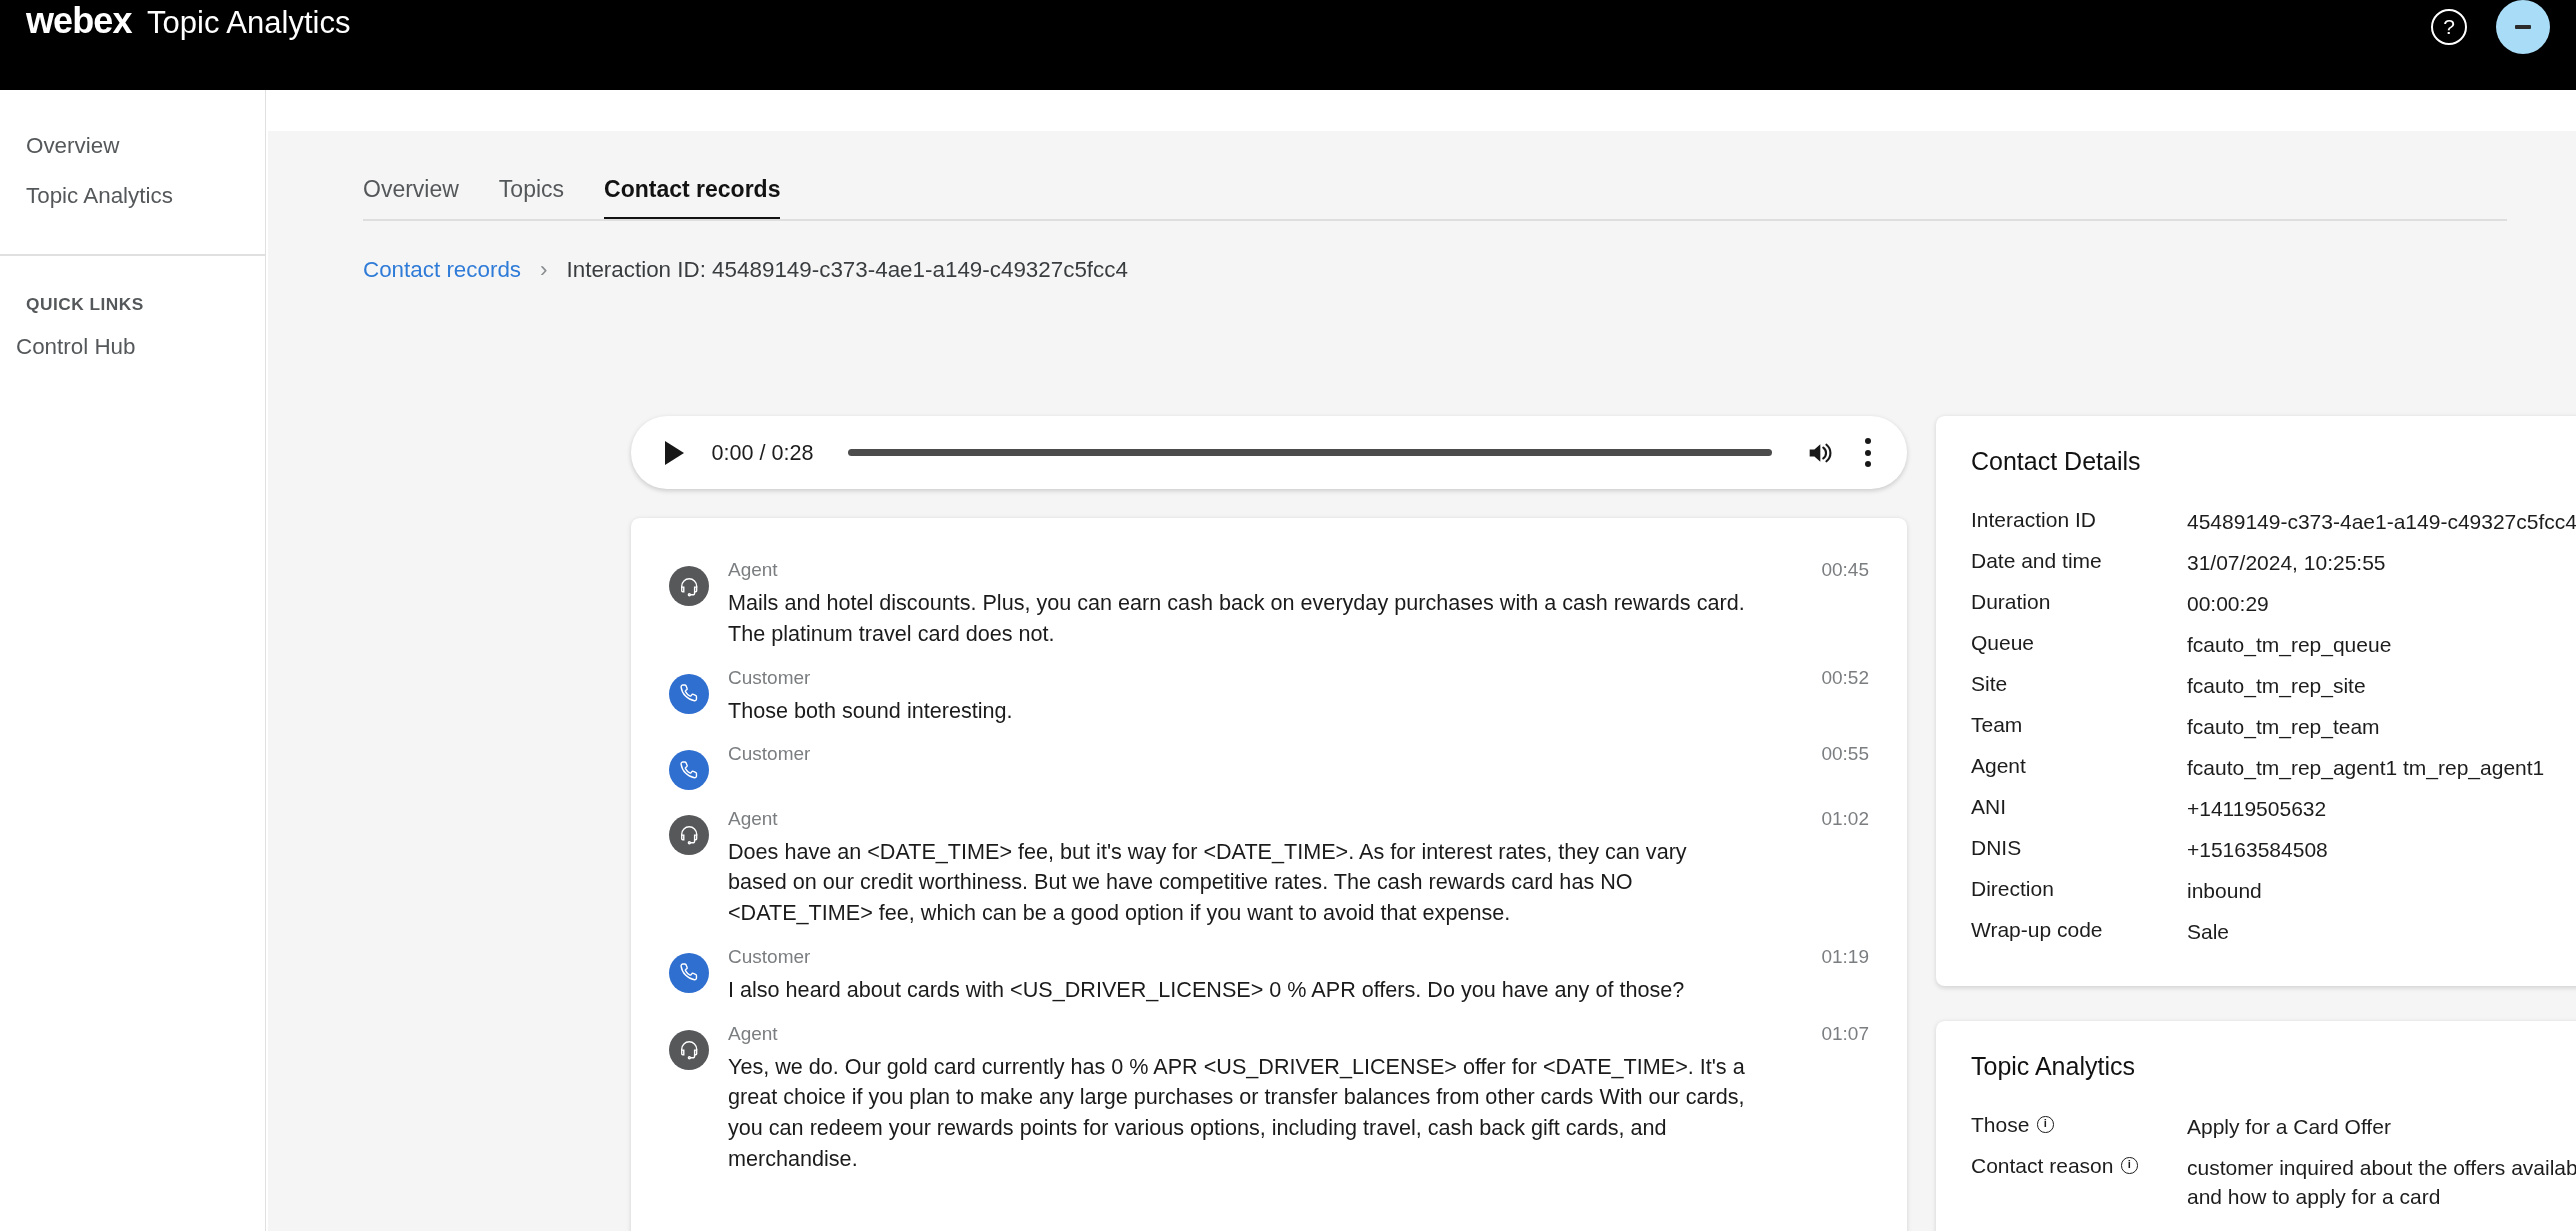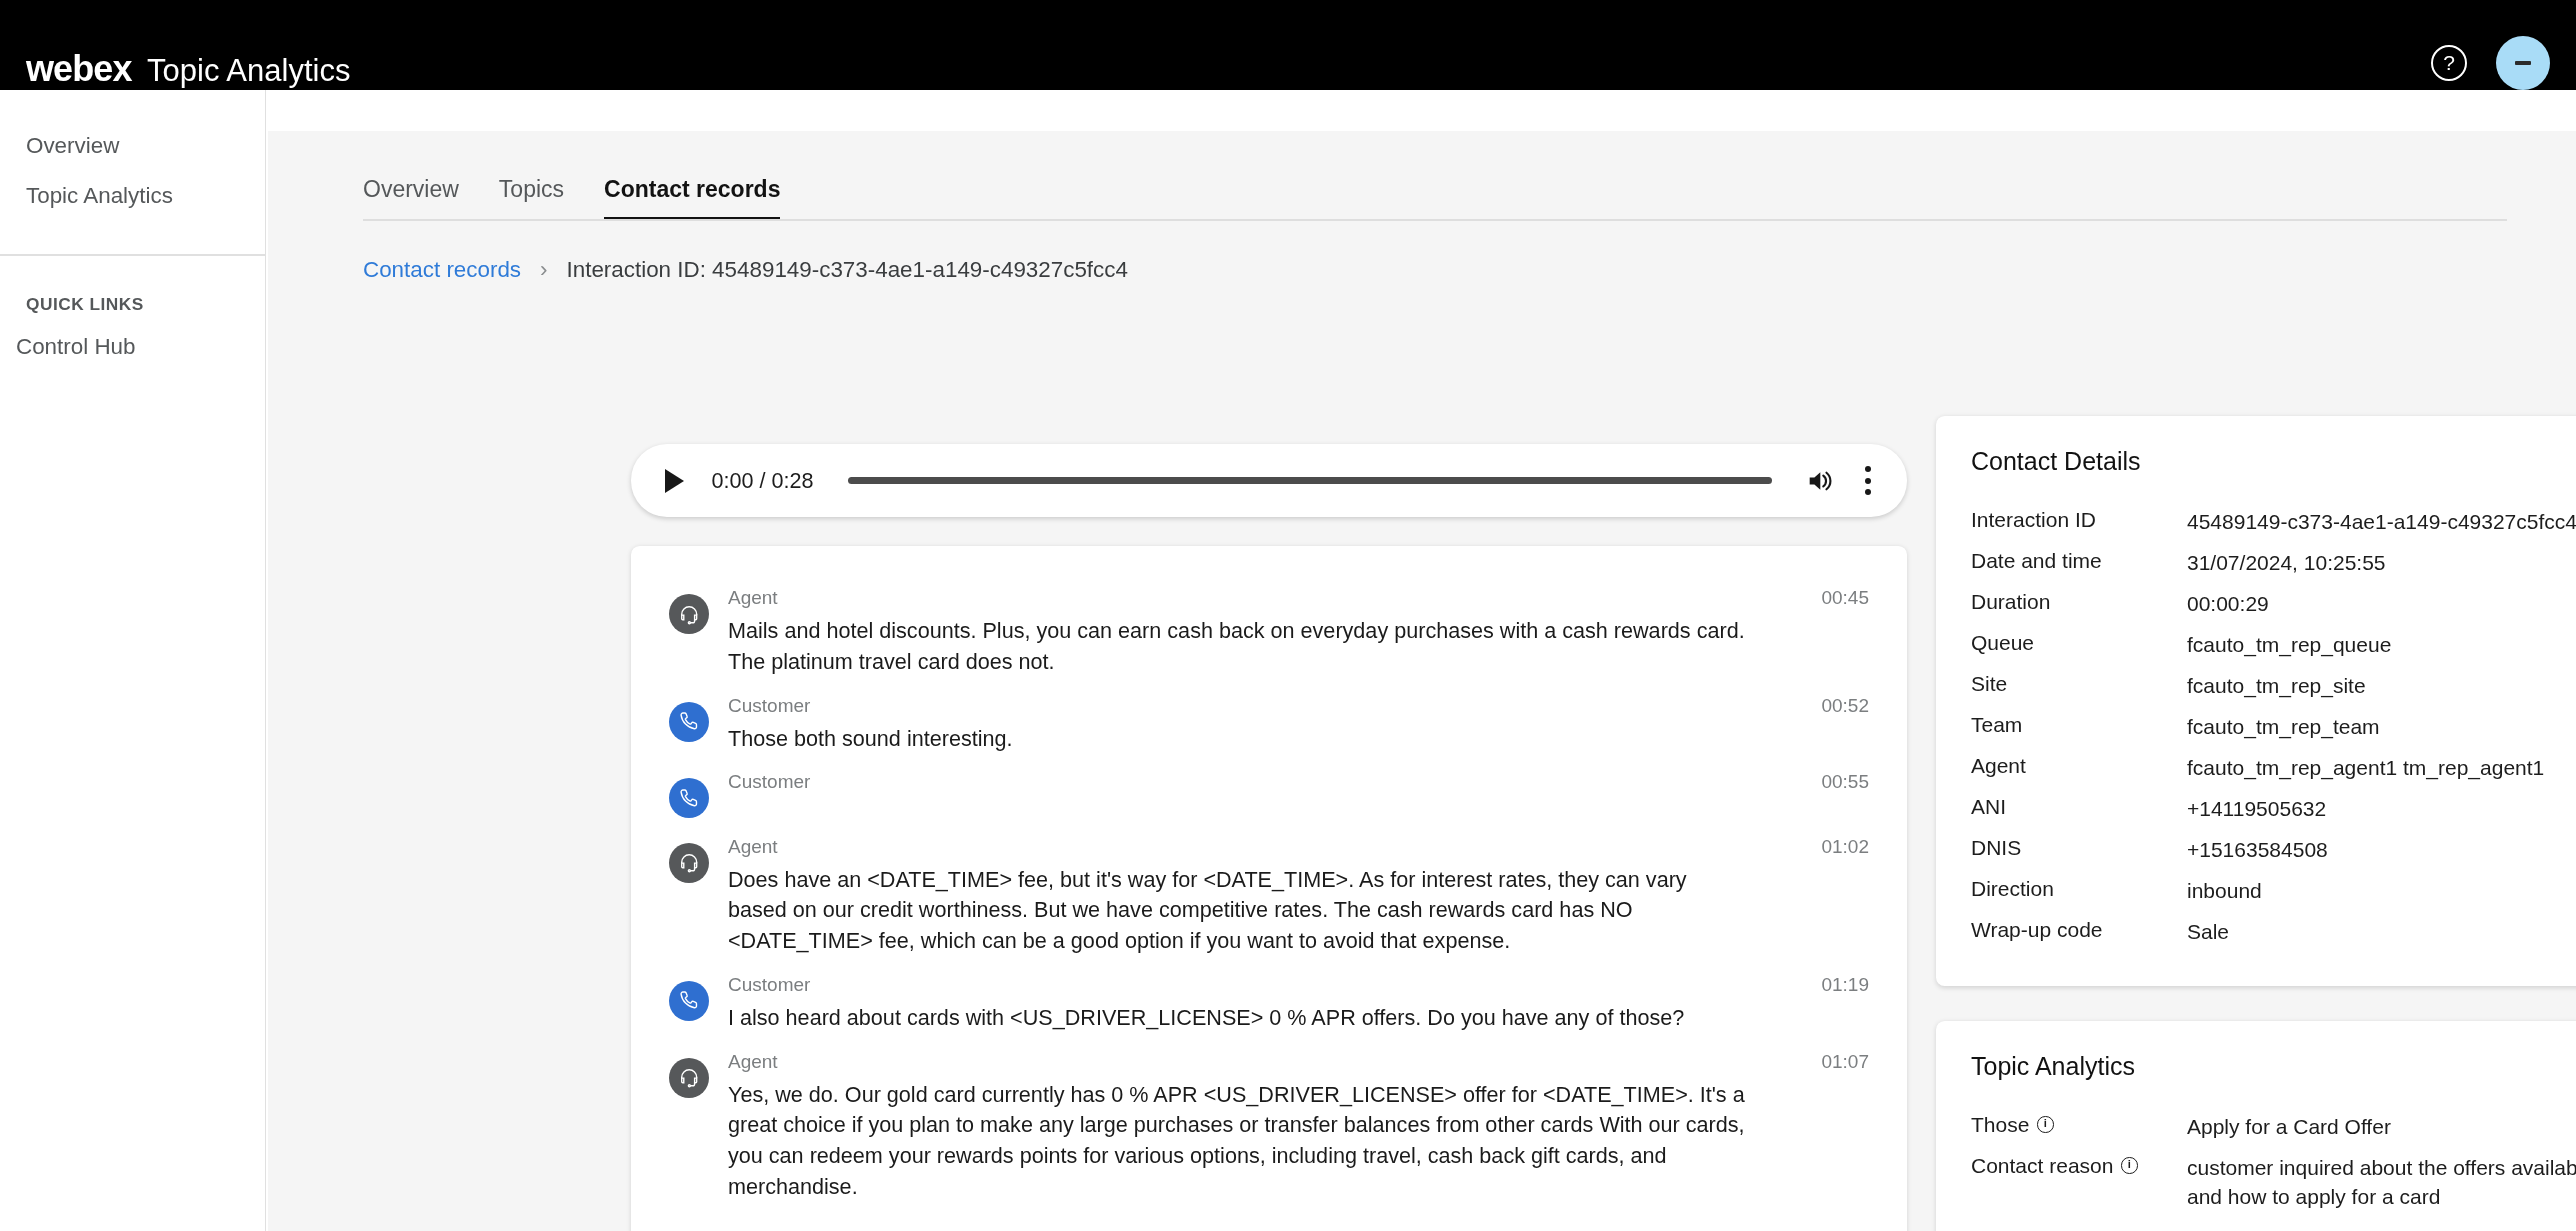--- a/index.html
+++ b/index.html
@@ -7,21 +7,21 @@
     width: 2576px; height: 1231px;
     font-family: "Liberation Sans", sans-serif;
     background: #ffffff;
     overflow: hidden;
   }
 
   
   .topbar {
     position: absolute; left: 0; top: 0; width: 2576px; height: 90px;
     background: #000000;
-    display: flex; align-items: flex-end;
+    display: flex; align-items: flex-start;
   }
   .brand-wrap { display: flex; align-items: baseline; padding-left: 26px; }
   .brand-webex {
     color: #ffffff; font-size: 36px; font-weight: 700; letter-spacing: -0.9px;
   }
   .brand-title {
     color: #ffffff; font-size: 31px; font-weight: 400; margin-left: 15.5px;
   }
   .topbar-right {
     margin-left: auto; display: flex; align-items: center; gap: 29px; padding-right: 26px;
@@ -86,21 +86,21 @@
   }
   .crumb-link { color: #2f7bd8; cursor: pointer; }
   .crumb-sep { color: #8a8d8f; font-size: 22.4px; }
   .crumb-current { color: #3a3d3f; }
 
   
   .content {
     display: flex; gap: 29px; padding: 29px 78px 0 363px;
     position: absolute; left: 0; top: 256px; right: 0; bottom: 0;
   }
-  .col-left { width: 1276px; flex: none; margin-top: 28px; }
+  .col-left { width: 1276px; flex: none; }
   .col-right { width: 699px; flex: none; }
 
   
   .player {
     height: 73px; background: #ffffff; border-radius: 36px;
     box-shadow: 0 1.7px 5.2px rgba(0,0,0,0.18);
     display: flex; align-items: center; padding: 0 29px; gap: 22.4px;
   }
   .play-btn {
     width: 29px; height: 29px; display: flex; align-items: center; justify-content: center;

